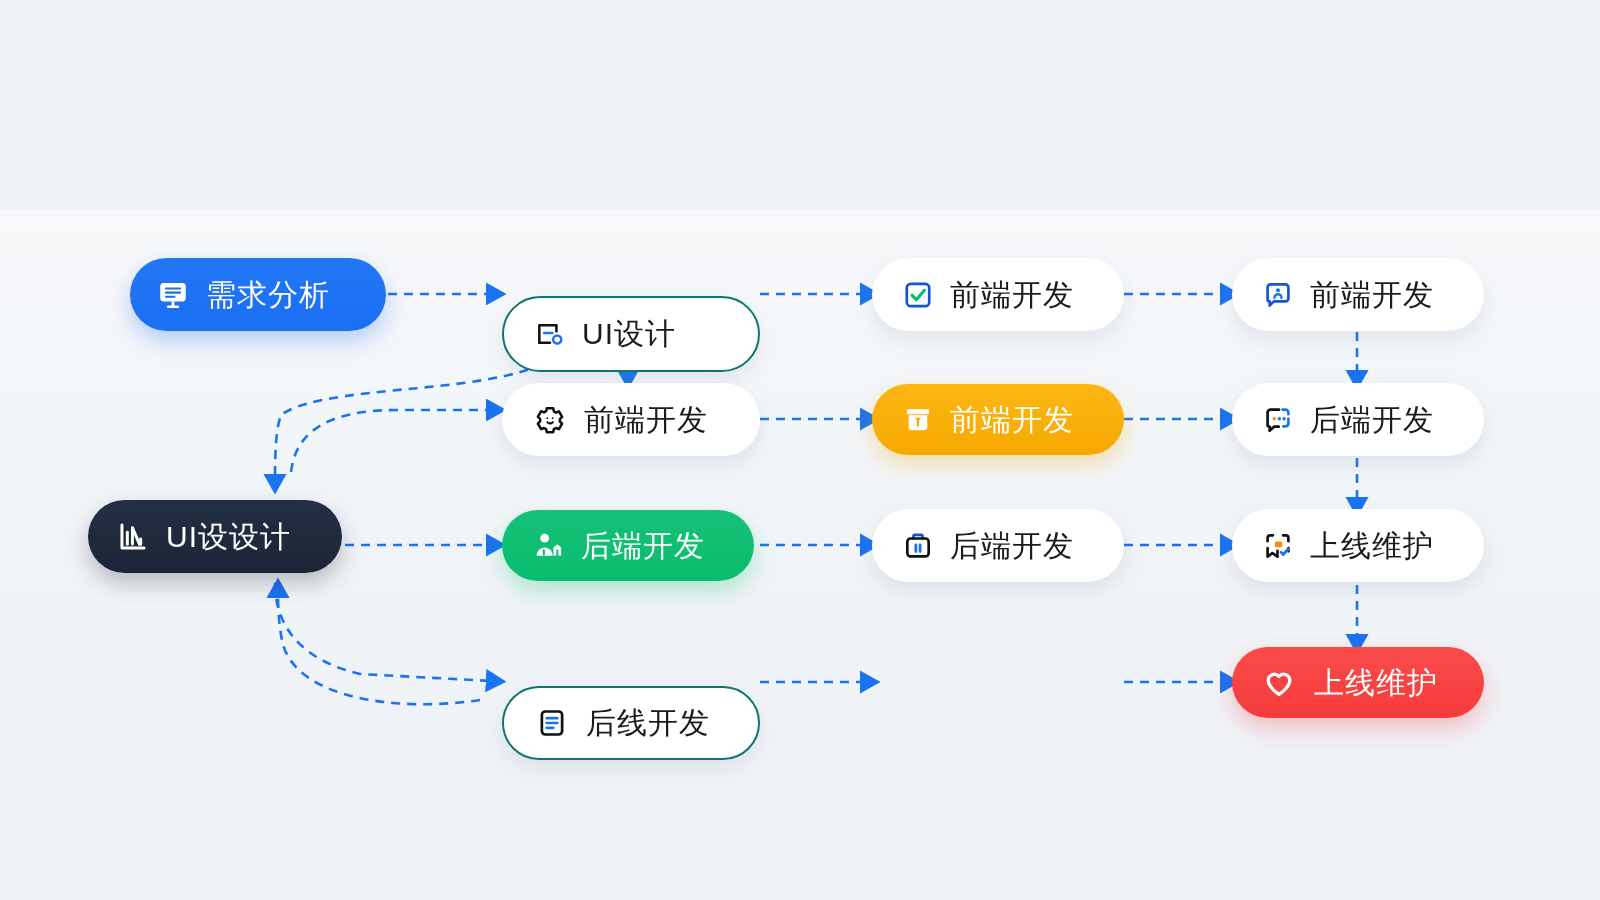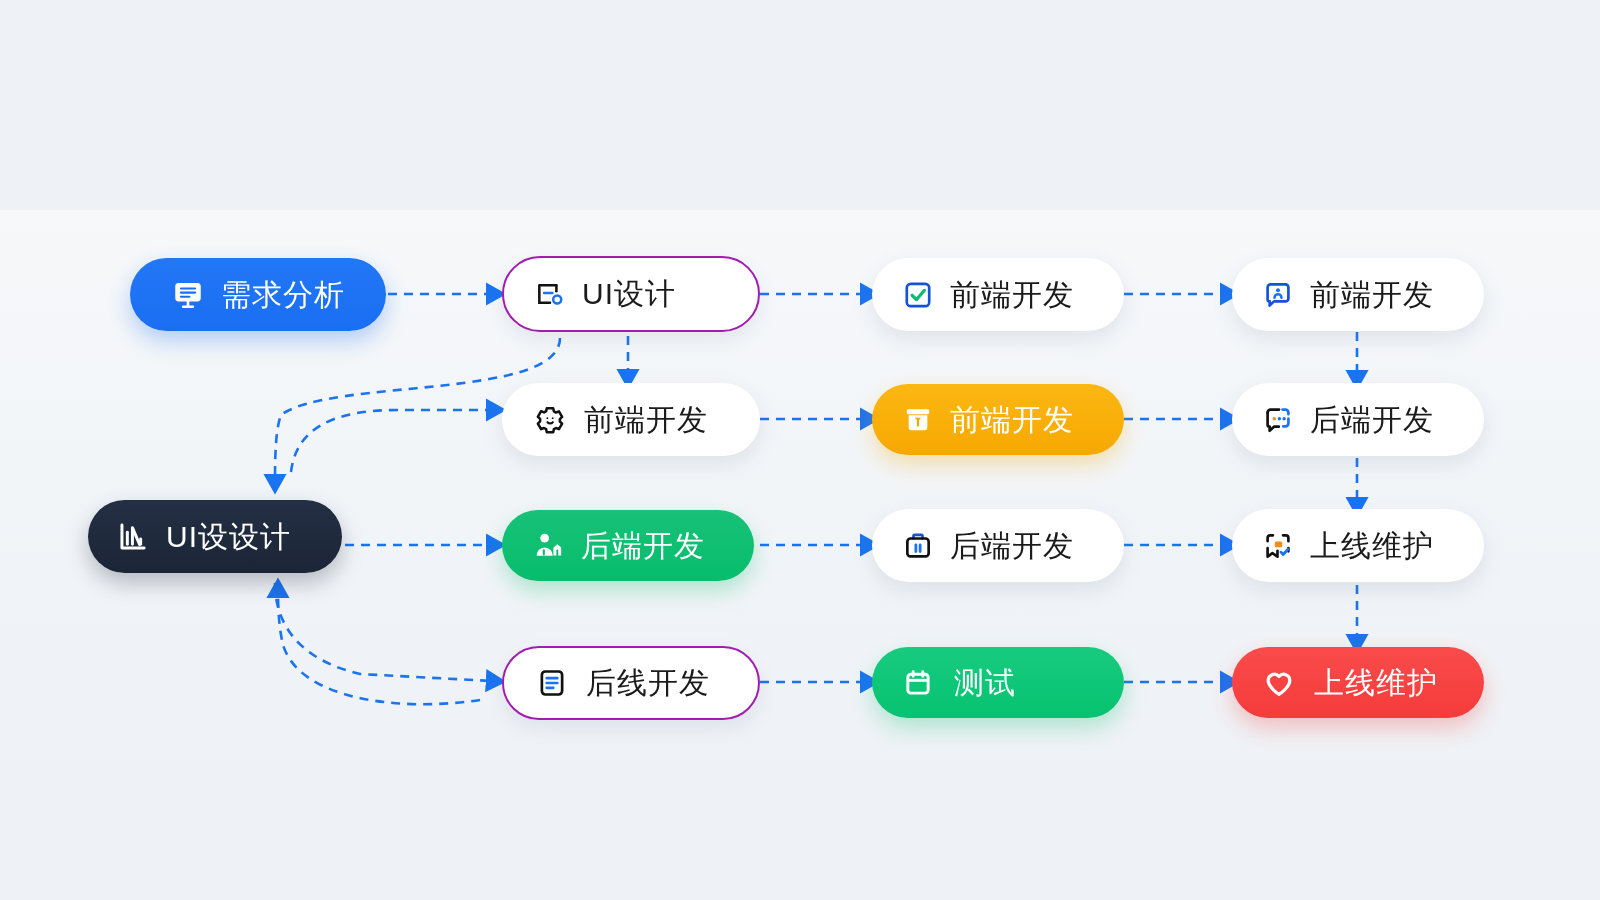--- a/index.html
+++ b/index.html
@@ -89,22 +89,23 @@
   .v-solid-red .lbl { color:#ffffff; }
 
   .v-white {
     background: #ffffff;
     box-shadow: 0 8px 20px rgba(110,130,160,.16);
   }
   .v-white .lbl { color:#1b1b1b; }
 
   .v-outline {
     background: #ffffff;
-    border: 2px solid #a21caf;
+    border: 2px solid #0f766e;
     box-shadow: 0 8px 18px rgba(110,130,160,.13);
+    margin-top: 40px;
   }
   .v-outline .lbl { color:#1b1b1b; }
 </style>
 </head>
 <body>
 
 <div id="canvas">
   <div id="panel"></div>
 
   <svg id="edges" viewBox="0 0 1600 900" xmlns="http://www.w3.org/2000/svg">
@@ -137,21 +138,21 @@
 
       <path d="M1357,458 L1357,503"></path>
 
       <path d="M760,682 L866,682"></path>
       <path d="M1124,682 L1226,682"></path>
 
       <path d="M1357,585 L1357,640"></path>
     </g>
   </svg>
 
-  <div class="node v-solid-blue" style="left:130px;top:258px;width:256px;height:73px;padding:0 26px;gap:16px;justify-content:center;">
+  <div class="node v-solid-blue" style="left:130px;top:258px;width:256px;height:73px;padding:0 26px;gap:16px;">
     <span class="ico">
       <svg width="34" height="34" viewBox="0 0 24 24" fill="none">
         <rect x="3" y="3.5" width="18" height="13" rx="2.4" fill="#fff"></rect>
         <path d="M7 7.4h10M7 10.3h10M7 13.2h6" stroke="#1a6ef2" stroke-width="1.5" stroke-linecap="round"></path>
         <path d="M12 16.5v3.2M8.6 20.3h6.8" stroke="#fff" stroke-width="1.9" stroke-linecap="round"></path>
       </svg>
     </span>
     <span class="lbl">需求分析</span>
   </div>
 
@@ -275,30 +276,20 @@
   <div class="node v-outline" style="left:502px;top:646px;width:258px;height:74px;padding:0 32px;gap:18px;text-align:center;">
     <span class="ico">
       <svg width="32" height="32" viewBox="0 0 24 24" fill="none">
         <rect x="4.4" y="3.4" width="15.2" height="17.2" rx="2.6" stroke="#111" stroke-width="2"></rect>
         <path d="M8 8.4h8M8 12h8M8 15.6h5" stroke="#1a73f0" stroke-width="2" stroke-linecap="round"></path>
       </svg>
     </span>
     <span class="lbl">后线开发</span>
   </div>
 
-  <div class="node v-solid-green2" style="left:872px;top:647px;width:252px;height:71px;padding:0 30px;gap:20px;">
-    <span class="ico">
-      <svg width="32" height="32" viewBox="0 0 24 24" fill="none">
-        <rect x="4.4" y="5.4" width="15.2" height="14.2" rx="2.2" stroke="#fff" stroke-width="2.2"></rect>
-        <path d="M4.4 10h15.2" stroke="#fff" stroke-width="2.2"></path>
-        <path d="M8.4 3.6v3.4M15.6 3.6v3.4" stroke="#fff" stroke-width="2.2" stroke-linecap="round"></path>
-      </svg>
-    </span>
-    <span class="lbl">测试</span>
-  </div>
 
   <div class="node v-solid-red" style="left:1232px;top:647px;width:252px;height:71px;padding:0 30px;gap:18px;">
     <span class="ico">
       <svg width="34" height="34" viewBox="0 0 24 24" fill="none">
         <path d="M12 20s-7.6-4.8-7.6-9.7A4.3 4.3 0 0112 7.4a4.3 4.3 0 017.6 2.9C19.6 15.2 12 20 12 20z" stroke="#fff" stroke-width="2.3" stroke-linejoin="round"></path>
       </svg>
     </span>
     <span class="lbl">上线维护</span>
   </div>
 

